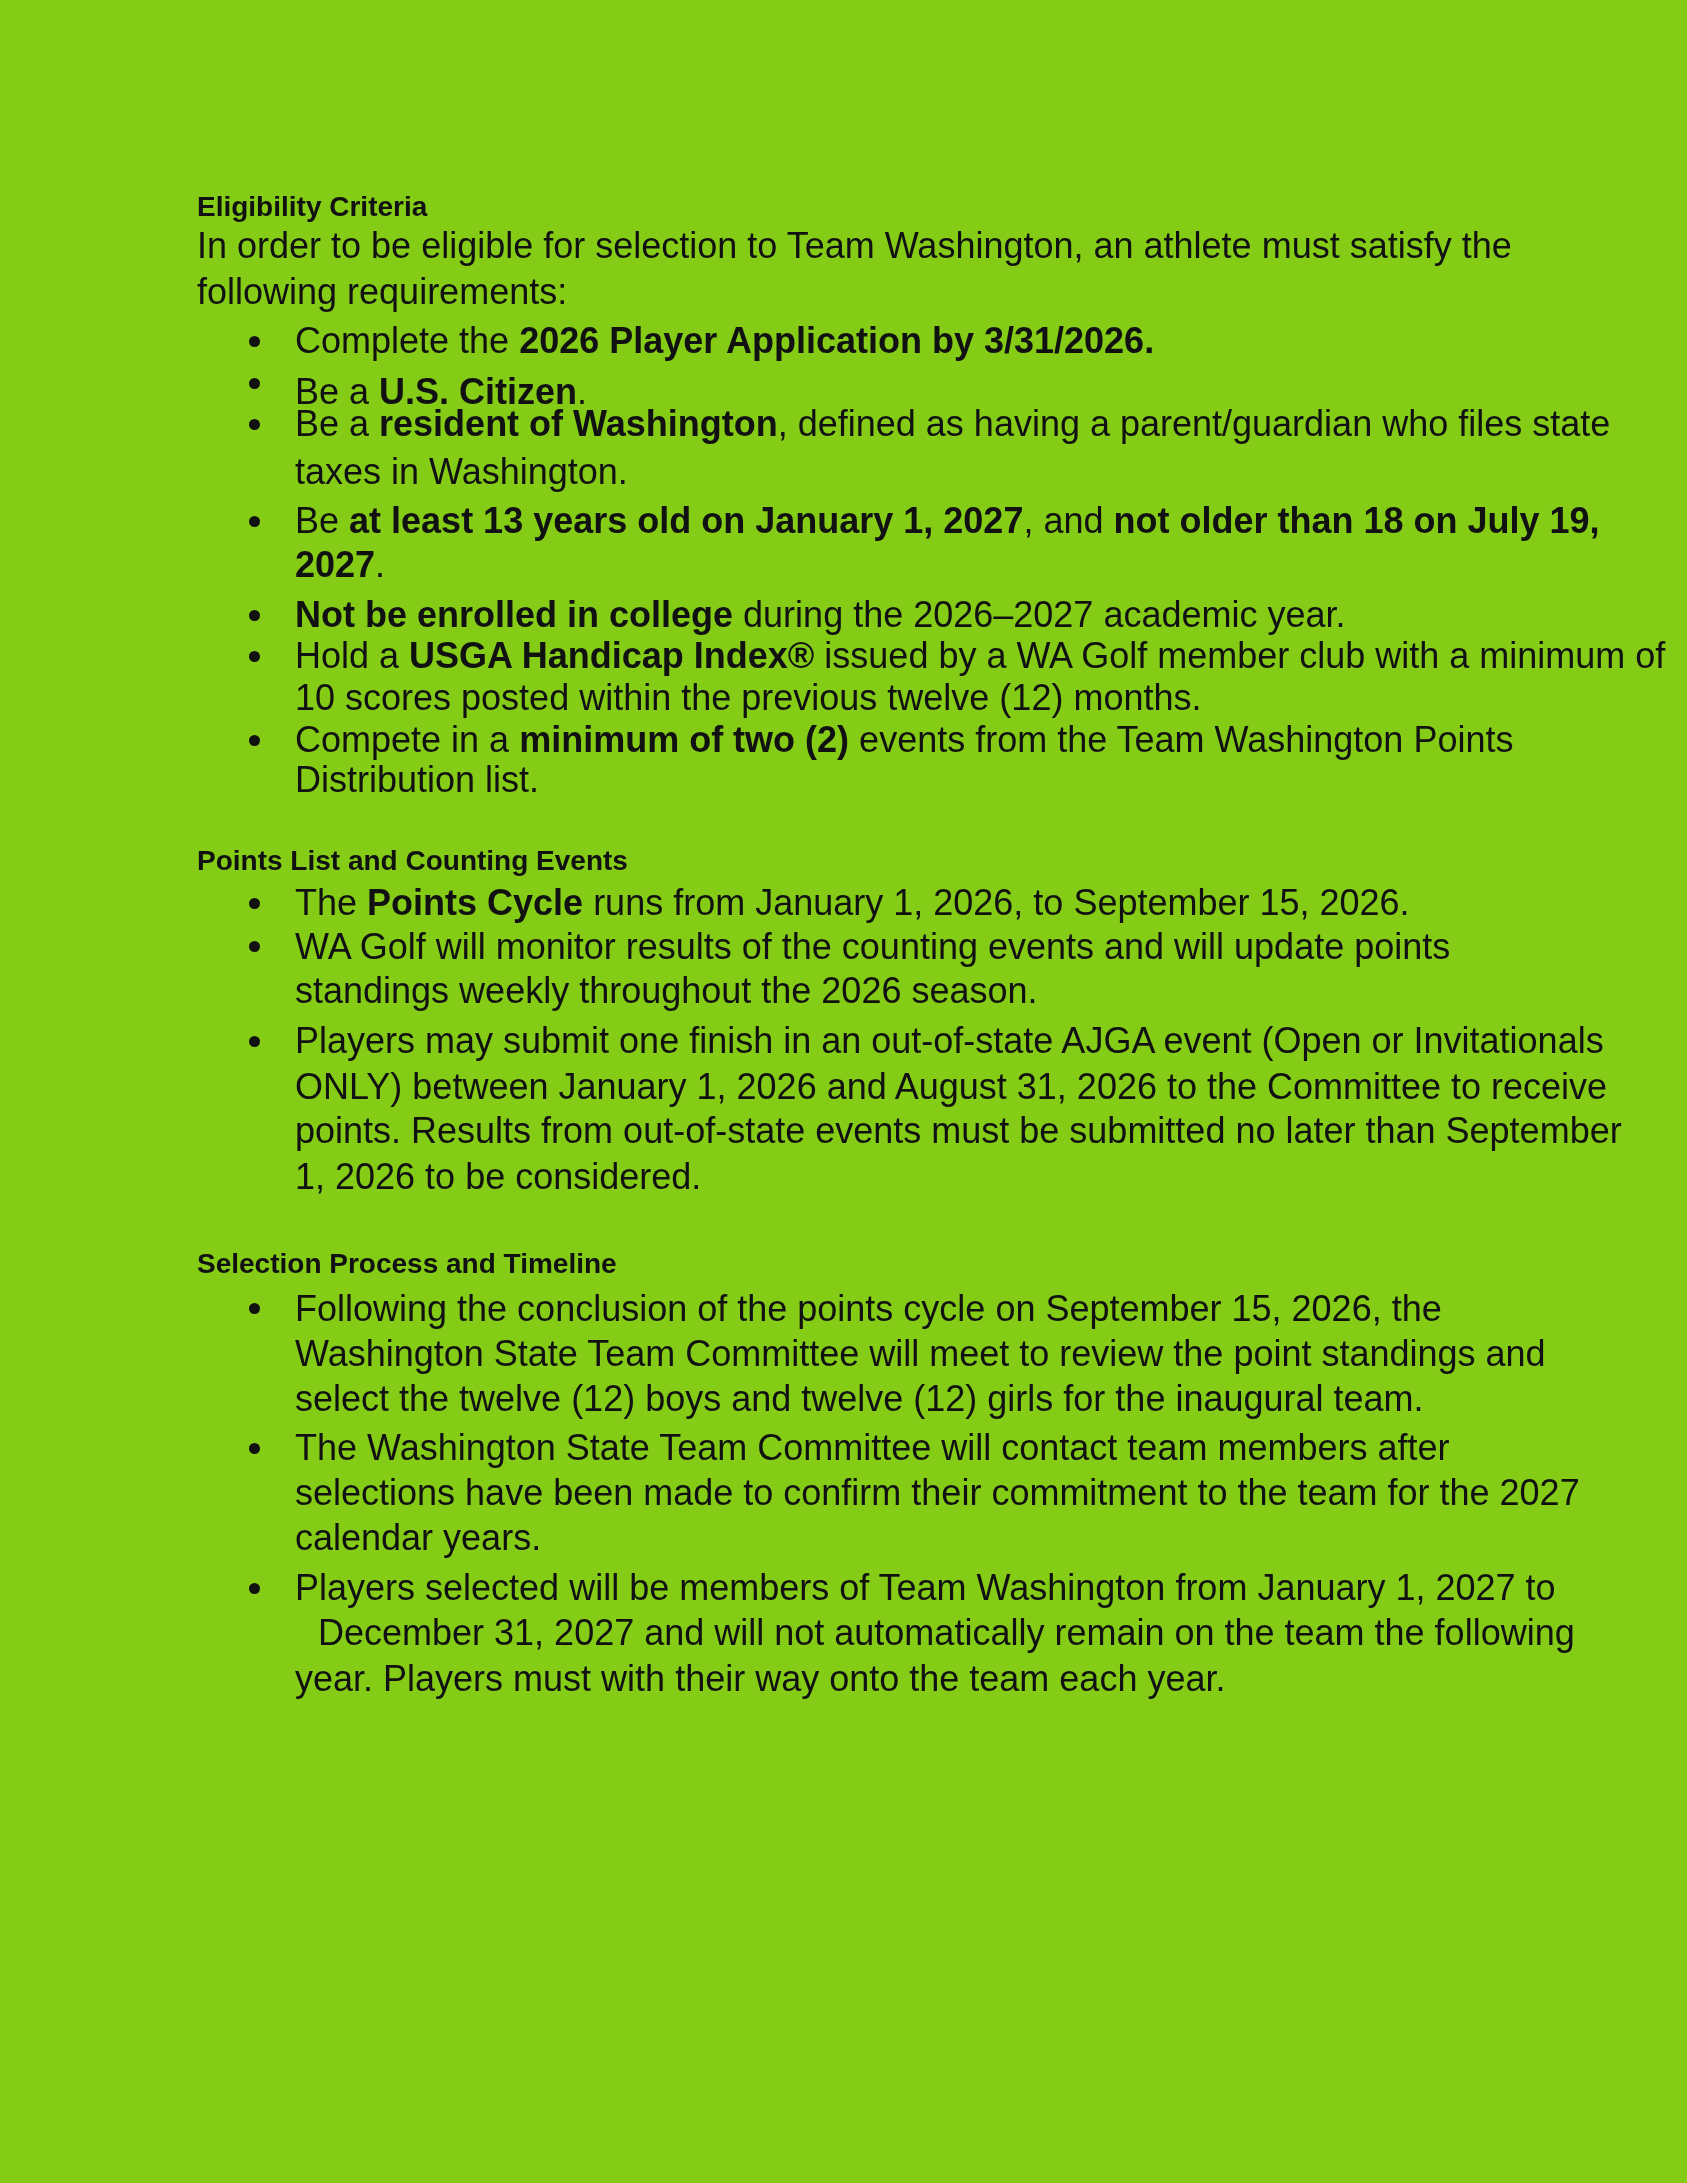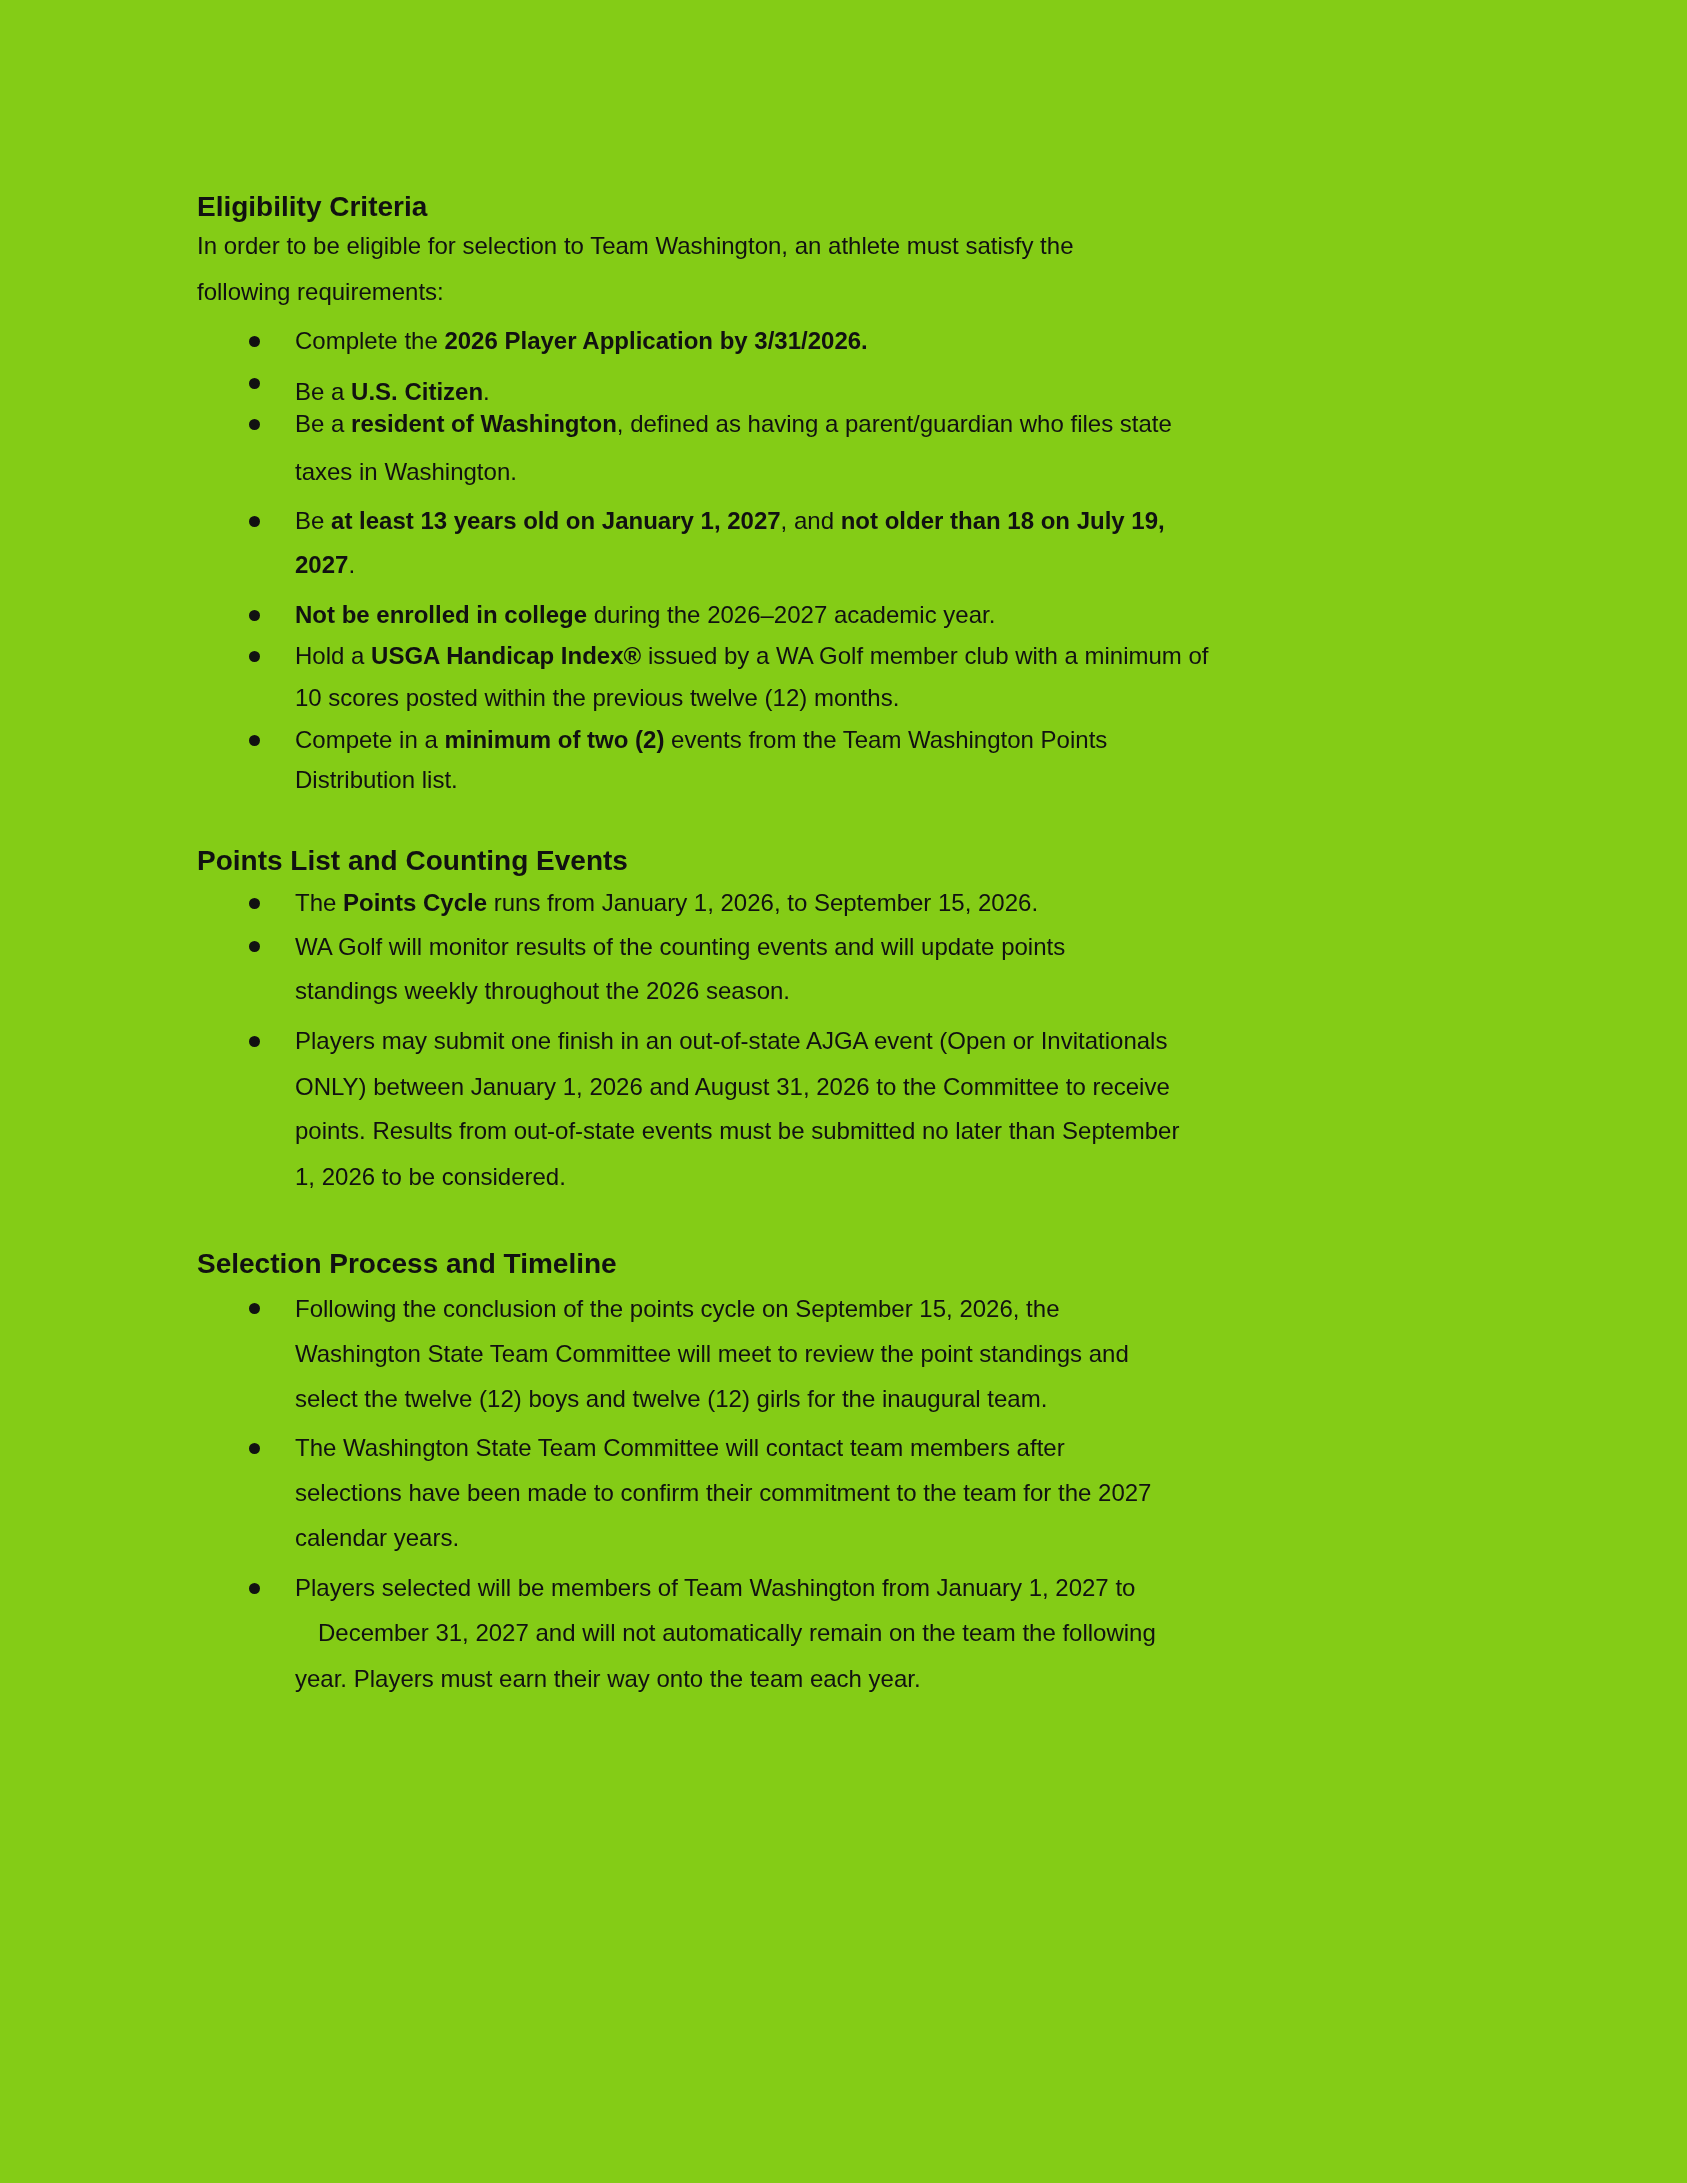--- a/index.html
+++ b/index.html
@@ -1,19 +1,19 @@
 <!DOCTYPE html>
 <html style="font-size:13.5px"><head>
 <meta charset="utf-8">
 <style>
   html, body { margin:0; padding:0; background:#ffffff; }
   body { width:1687px; height:2183px; position:relative; overflow:hidden;
          font-family:"Liberation Sans", sans-serif; color:#111111; }
   .page { position:absolute; left:0; top:0; width:1687px; height:2183px; background:#84cc16; }
-  .line { position:absolute; white-space:nowrap; font-size:24px; line-height:34px; height:34px; }
+  .line { position:absolute; white-space:nowrap; font-size:36px; line-height:34px; height:34px; }
   .heading { font-weight:bold; font-size:28px; }
   .b { font-weight:bold; }
   .bullet { position:absolute; width:11px; height:11px; border-radius:50%; background:#111111; }
 </style>
 </head>
 <body>
 
 <div class="page" id="page">
     <div>
       <div class="line heading" style="left: 197px; top: 190px;">Eligibility Criteria</div>
@@ -87,18 +87,18 @@
         <div>
           <div class="bullet" style="left: 249px; top: 1443px;"></div>
           <div class="line" style="left: 295px; top: 1431px;"><span>The Washington State Team Committee will contact team members after</span></div>
           <div class="line" style="left: 295px; top: 1476px;"><span>selections have been made to confirm their commitment to the team for the 2027</span></div>
           <div class="line" style="left: 295px; top: 1521px;"><span>calendar years.</span></div>
         </div>
         <div>
           <div class="bullet" style="left: 249px; top: 1583px;"></div>
           <div class="line" style="left: 295px; top: 1571px;"><span>Players selected will be members of Team Washington from January 1, 2027 to</span></div>
           <div class="line" style="left: 295px; top: 1616px; margin-left: 23px;"><span>December 31, 2027 and will not automatically remain on the team the following</span></div>
-          <div class="line" style="left: 295px; top: 1662px;"><span>year. Players must earn their way onto the team each year.</span></div>
+          <div class="line" style="left: 295px; top: 1662px;"><span>year. Players must with their way onto the team each year.</span></div>
         </div>
       </div>
     </div>
   </div>
 
 
 </body></html>

